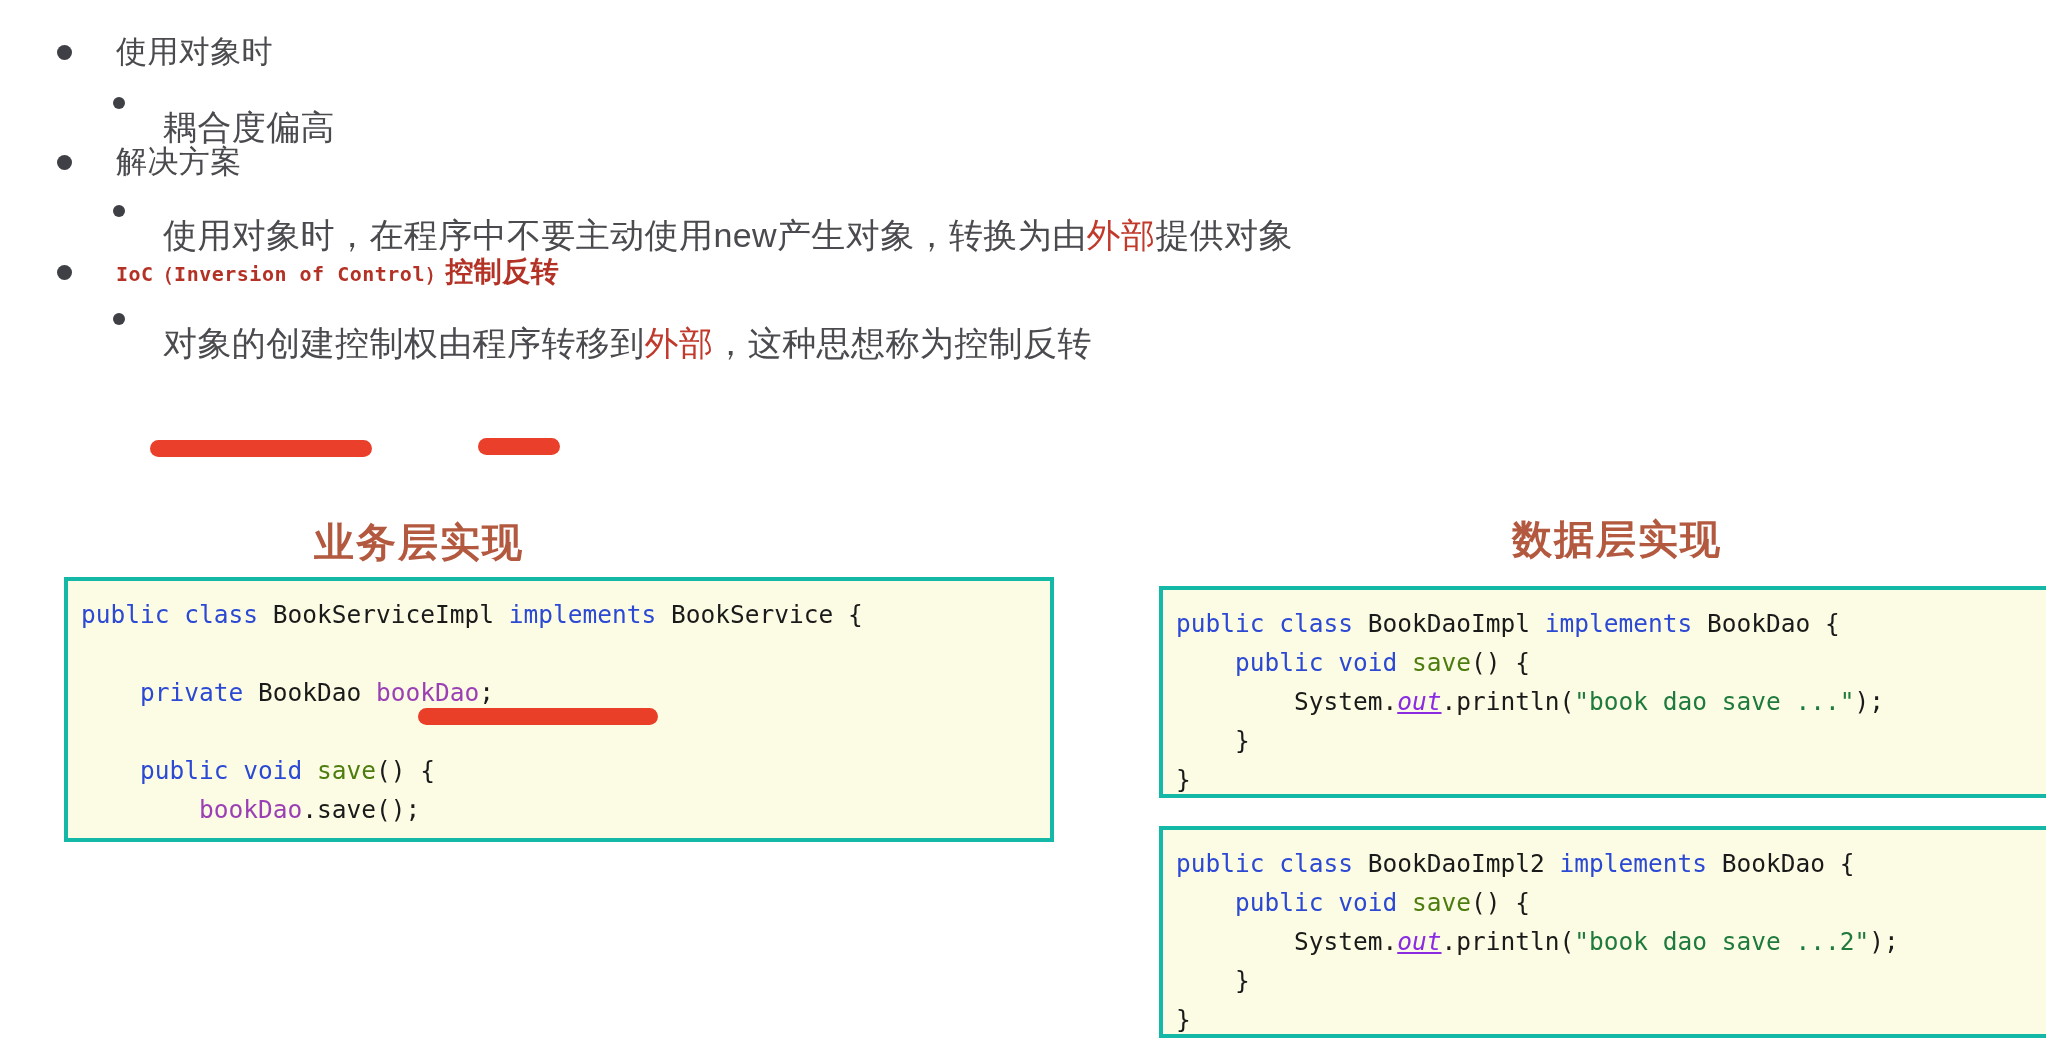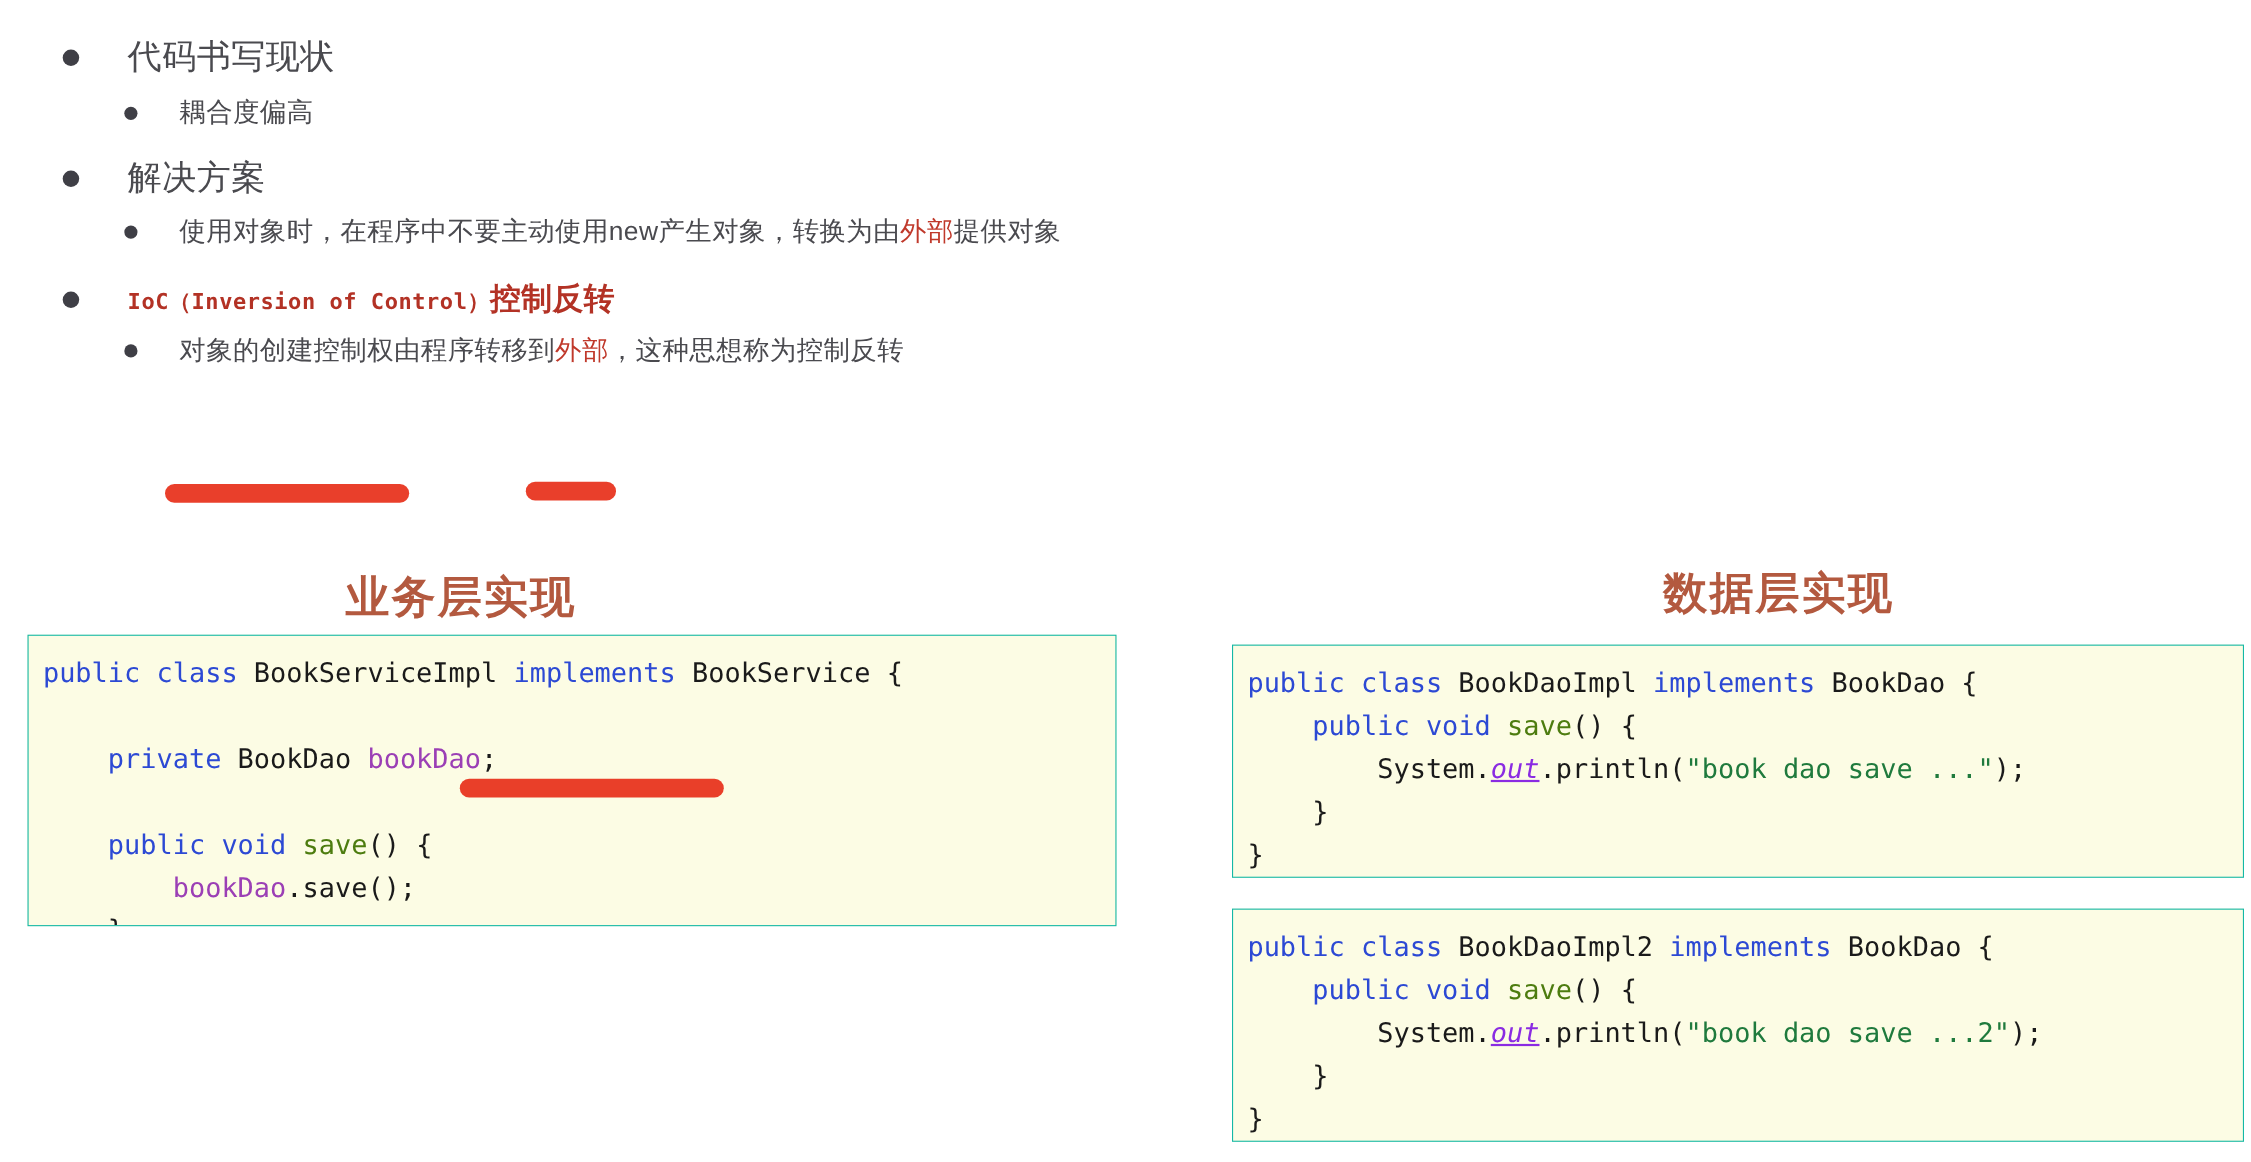--- a/index.html
+++ b/index.html
@@ -30,21 +30,21 @@
     background: #3f3f46;
   }
   .lvl1 .dot { width: 15px; height: 15px; margin-top: 18px; }
   .lvl2 .dot { width: 12px; height: 12px; margin-top: 15px; }
 
   .btext {
     color: #4a4a4f;
     letter-spacing: .4px;
   }
   .lvl1 .btext { font-size: 31px; line-height: 50px; margin-left: 44px; }
-  .lvl2 .btext { font-size: 24px; line-height: 42px; margin-left: 38px; }
+  .lvl2 .btext { font-size: 34px; line-height: 42px; margin-left: 38px; margin-top: 24px; }
 
   .btext .hl {
     color: #c0392b;
     font-weight: normal;
   }
 
   
   .ioc .btext {
     color: #b33225;
     font-weight: bold;
@@ -73,45 +73,46 @@
     font-weight: bold;
     font-size: 40px;
     letter-spacing: 2px;
     white-space: nowrap;
   }
 
   
   .code {
     position: absolute;
     background: #fcfce4;
-    border: 1px solid #14b8a6;
+    border: 4px solid #14b8a6;
     box-sizing: border-box;
     font-family: "DejaVu Sans Mono", "Liberation Mono", monospace;
     font-size: 24.5px;
     line-height: 39px;
     color: #1a1a1a;
     padding: 14px 14px 14px 13px;
     white-space: pre;
     overflow: hidden;
+    margin-left: 39px;
   }
   .code .kw   { color: #2c49d4; }
   .code .type { color: #1a1a1a; }
   .code .mth  { color: #4d7c0f; }
   .code .fld  { color: #9b3fb5; }
   .code .stat { color: #8a2be2; font-style: italic; text-decoration: underline; }
   .code .str  { color: #1f7a3d; }
   .code .pl   { color: #1a1a1a; }
 </style>
 </head>
 <body>
 
 <div class="outline">
     <div class="bullet-row lvl1" style="left: 57px; top: 27px;">
       <span class="dot"></span>
-      <span class="btext">代码书写现状</span>
+      <span class="btext">使用对象时</span>
     </div>
     <div class="bullet-row lvl2" style="left: 113px; top: 82px;">
       <span class="dot"></span>
       <span class="btext">耦合度偏高</span>
     </div>
     <div class="bullet-row lvl1" style="left: 57px; top: 137px;">
       <span class="dot"></span>
       <span class="btext">解决方案</span>
     </div>
     <div class="bullet-row lvl2" style="left: 113px; top: 190px;">

